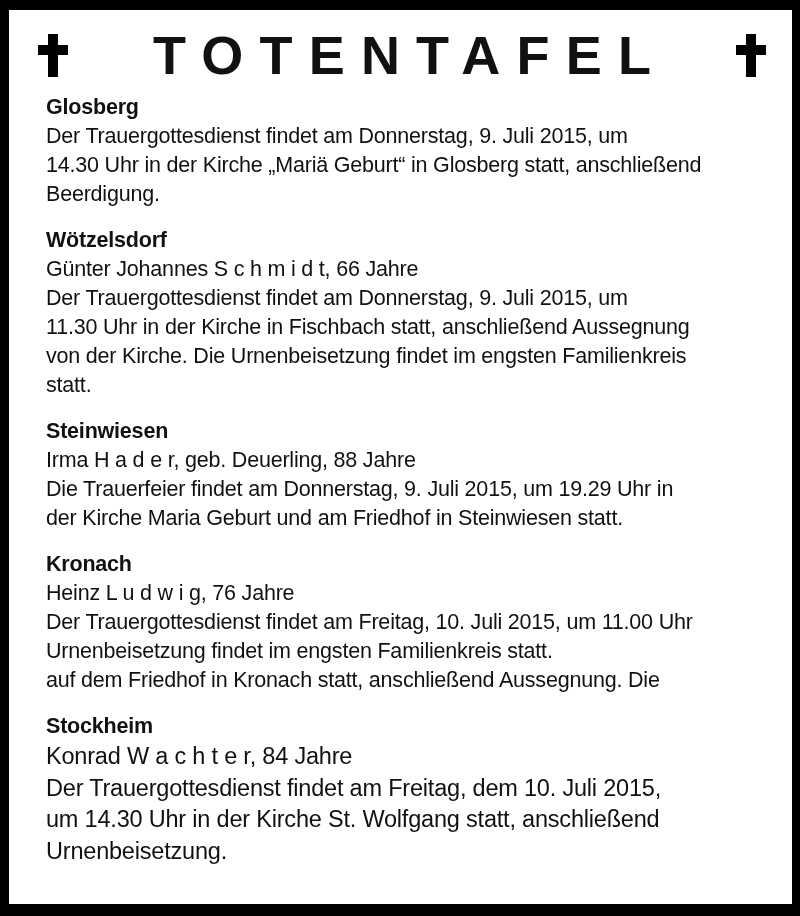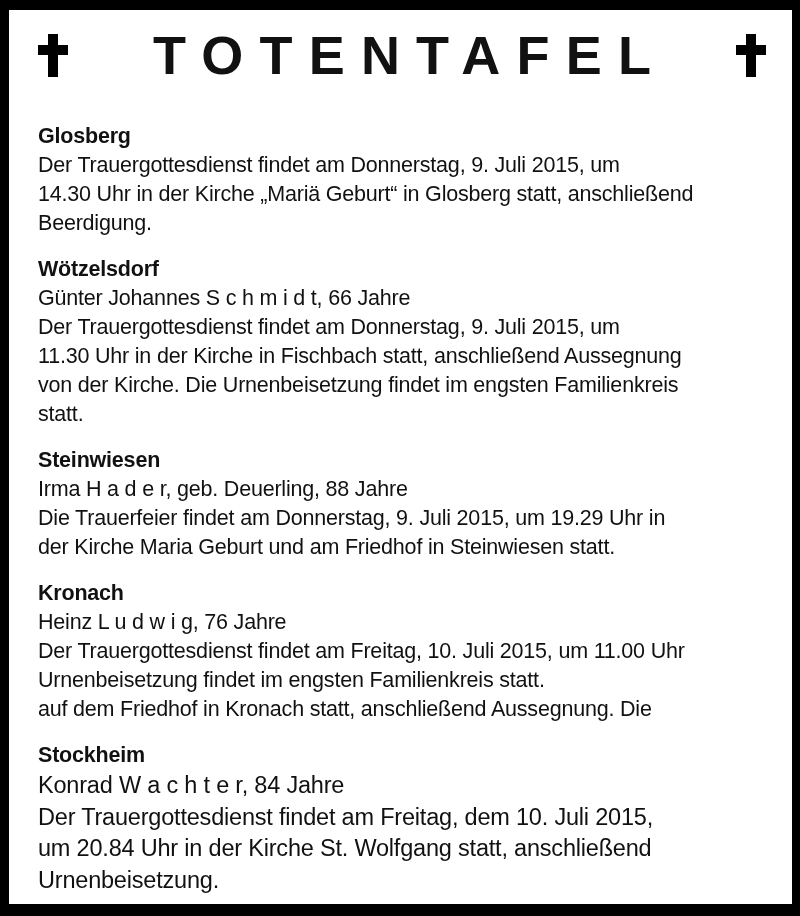--- a/index.html
+++ b/index.html
@@ -15,21 +15,21 @@
     color: #111111;
     overflow: hidden;
   }
 
   
   .title-row {
     display: flex;
     align-items: center;
     justify-content: space-between;
     padding: 0 8px;
-    margin: 9px 0 39px 0;
+    margin: 9px 0 10px 0;
     height: 56px;
   }
   .page-title {
     font-size: 54px;
     font-weight: 700;
     letter-spacing: 0.30em;
     white-space: nowrap;
     line-height: 1;
     margin-right: -0.30em; 
   }
@@ -47,21 +47,21 @@
     background: #000000;
   }
   .cross .cross-h {
     position: absolute;
     left: 0; top: 11px;
     width: 30px; height: 10px;
     background: #000000;
   }
 
   
-  .section { margin: 0 0 17px 8px; }
+  .section { margin: 0 0 17px 16px; }
   .town-heading {
     margin: 0;
     font-size: 21.5px;
     font-weight: 700;
     line-height: 29px;
     letter-spacing: -0.2px;
   }
   .line {
     font-size: 21.5px;
     line-height: 29px;
@@ -118,17 +118,17 @@
     <div class="line">Heinz L u d w i g, 76 Jahre</div>
     <div class="line">Der Trauergottesdienst findet am Freitag, 10. Juli 2015, um 11.00 Uhr</div>
     <div class="line">Urnenbeisetzung findet im engsten Familienkreis statt.</div>
     <div class="line">auf dem Friedhof in Kronach statt, anschließend Aussegnung. Die</div>
   </section>
 
   <section class="section large">
     <h2 class="town-heading">Stockheim</h2>
     <div class="line">Konrad W a c h t e r, 84 Jahre</div>
     <div class="line">Der Trauergottesdienst findet am Freitag, dem 10. Juli 2015,</div>
-    <div class="line">um 20.84 Uhr in der Kirche St. Wolfgang statt, anschließend</div>
+    <div class="line">um 14.30 Uhr in der Kirche St. Wolfgang statt, anschließend</div>
     <div class="line">Urnenbeisetzung.</div>
   </section>
 
 </main>
 
 </body></html>

